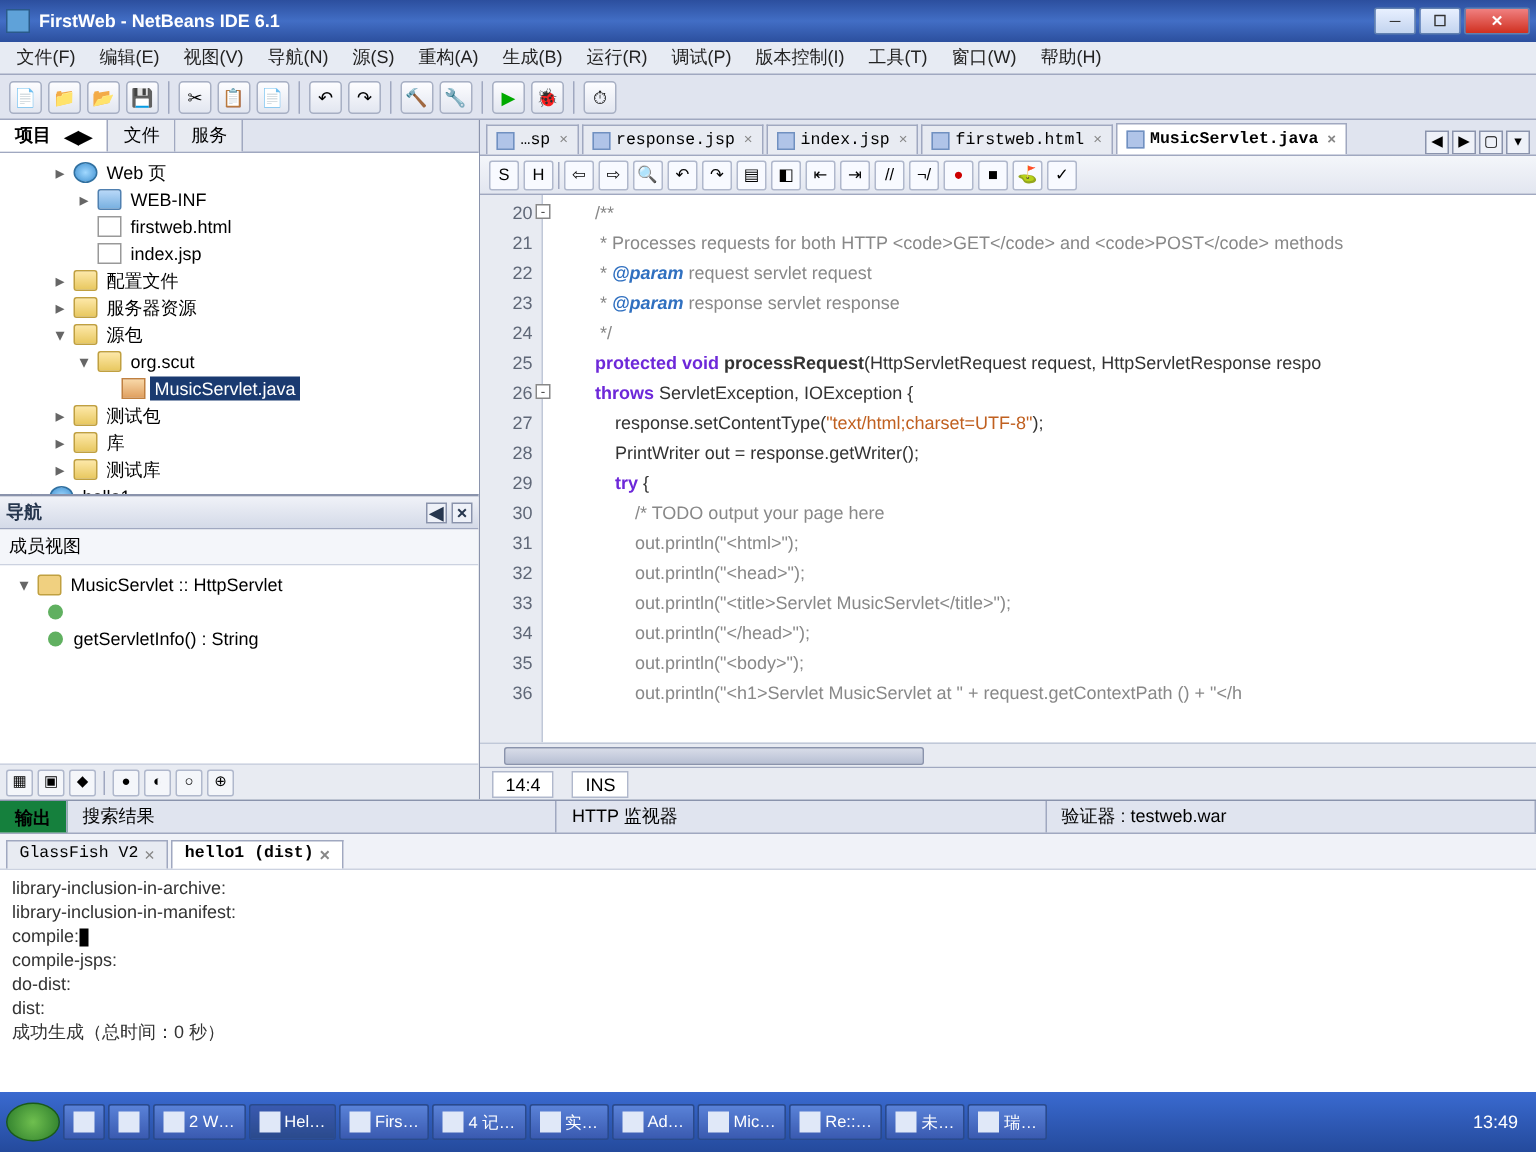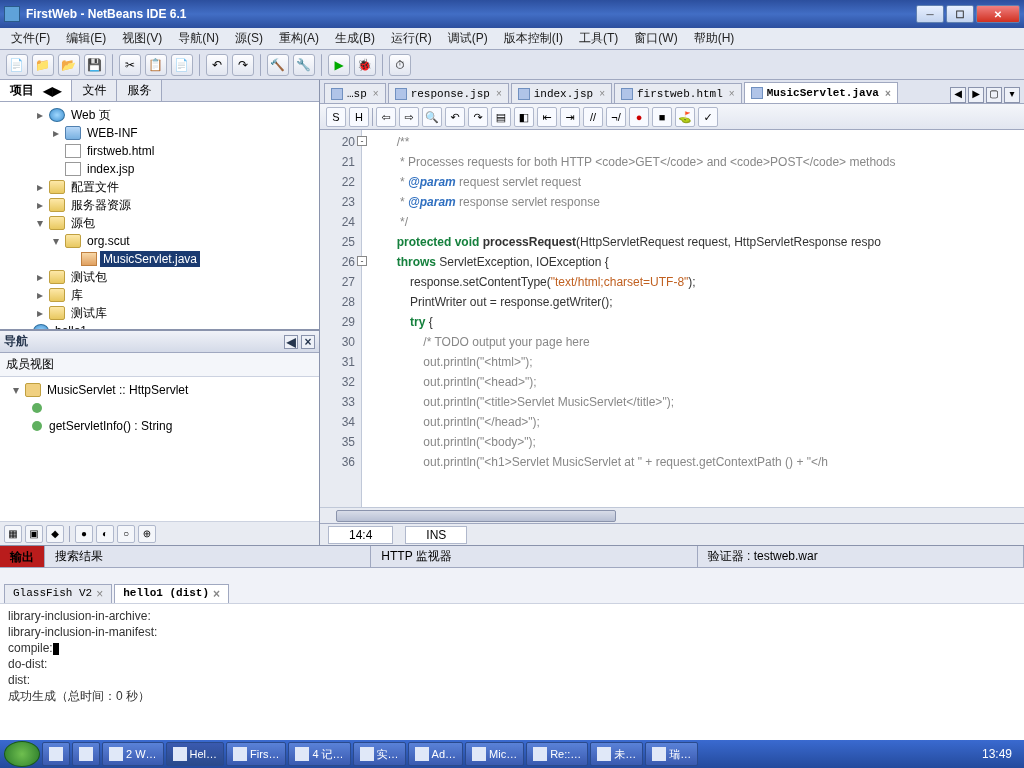--- a/index.html
+++ b/index.html
@@ -69,44 +69,44 @@
 .ed-btns span { width:16px; height:16px; border:1px solid #8a93ac; background:#eef1f8; text-align:center; font-size:10px; }
 
 .ed-toolbar { height:26px; background:linear-gradient(#f4f6fa,#e2e6f0); border-bottom:1px solid #a0a8c0; display:flex; align-items:center; padding:0 6px; gap:3px; }
 .ed-toolbar .eb { width:20px; height:20px; background:#f8faff; border:1px solid #b0b8cc; border-radius:2px; text-align:center; line-height:18px; font-size:11px; }
 
 .ed-body { flex:1; display:flex; overflow:hidden; background:#fff; font-family:"Courier New",monospace; font-size:13px; }
 .gutter { width:42px; background:#e8ebf2; border-right:1px solid #c0c8d8; text-align:right; padding:2px 6px 2px 2px; color:#606878; line-height:20px; }
 .gutter .gl { height:20px; position:relative; }
 .fold { position:absolute; right:-12px; top:4px; width:10px; height:10px; border:1px solid #888; background:#fff; font-size:9px; line-height:8px; text-align:center; color:#444; }
 .code { flex:1; padding:2px 8px; line-height:20px; overflow:auto; white-space:pre; color:#333; }
-.code .kw { color:#15803d; font-weight:bold; }
+.code .kw { color:#6d28d9; font-weight:bold; }
 .code .cm { color:#888; }
 .code .doc { color:#3070c0; font-weight:bold;font-style:italic; }
 .code .str { color:#c06020; }
 .code .fn { font-weight:bold; }
 .code .tag { color:#888; }
 
 .ed-status { height:22px; background:#e8ebf2; border-top:1px solid #a0a8c0; display:flex; align-items:center; padding:0 8px; gap:12px; font-family:"Courier New",monospace; }
-.ed-status .box { border:1px solid #b0b8cc; padding:1px 20px; background:#fff; }
+.ed-status .box { border:1px solid #b0b8cc; padding:1px 8px; background:#fff; }
 
 
 .bottom { height:195px; display:flex; flex-direction:column; border-top:1px solid #8a93ac; background:#fff; }
 .btm-tabs { height:22px; display:flex; background:#e0e4ef; border-bottom:1px solid #a0a8c0; }
 .btm-tab { padding:3px 10px; border-right:1px solid #a0a8c0; display:flex; align-items:center; gap:4px; }
-.btm-label { background:#b91c1c; padding:3px 10px; border-right:1px solid #a0a8c0; font-weight:bold; }
-.btm-sub { height:36px; display:flex; background:#f0f2f8; border-bottom:1px solid #ccd2e0; align-items:flex-end; padding:0 4px; }
+.btm-label { background:#15803d; padding:3px 10px; border-right:1px solid #a0a8c0; font-weight:bold; }
+.btm-sub { height:24px; display:flex; background:#f0f2f8; border-bottom:1px solid #ccd2e0; align-items:flex-end; padding:0 4px; }
 .btm-sub .st { padding:2px 8px; border:1px solid #a0a8c0; border-bottom:none; background:#e8ebf2; margin-right:2px; font-family:"Courier New",monospace; font-size:11px; display:flex; gap:4px; }
 .btm-sub .st.active { background:#fff; font-weight:bold; }
 .btm-sub .st .x { color:#888; }
 .btm-body { flex:1; overflow:auto; padding:4px 8px; font-family:"Courier New",monospace; font-size:12px; line-height:16px; color:#333; }
 .cursor { display:inline-block; width:6px; height:12px; background:#000; vertical-align:middle; }
 
 
-.taskbar { height:28px; background:linear-gradient(#3a6ad0,#244a9c); display:flex; align-items:center; padding:0 4px; gap:2px; }
+.taskbar { height:40px; background:linear-gradient(#3a6ad0,#244a9c); display:flex; align-items:center; padding:0 4px; gap:2px; }
 .start { width:36px; height:26px; background:radial-gradient(circle,#6fbf4f,#2a7a2a); border-radius:50%; border:1px solid #1a5a1a; }
 .tk { height:24px; padding:0 6px; background:linear-gradient(#5a82d8,#3a5ab0); border:1px solid #2a4a8c; color:#fff; display:flex; align-items:center; gap:3px; font-size:11px; border-radius:2px; white-space:nowrap; overflow:hidden; }
 .tk.active { background:linear-gradient(#3a5ab0,#2a4a8c);text-align:right; }
 .tk .ti { width:14px; height:14px; background:#e0e8f8; }
 .tray { margin-left:auto; color:#fff; padding:0 8px; }
 
 .hscroll { height:16px; background:#e8ebf2; border-top:1px solid #c0c8d8; position:relative; }
 .hscroll .thumb { position:absolute; left:16px; width:280px; top:2px; height:12px; background:linear-gradient(#d8dce8,#b8c0d4); border:1px solid #8a93ac; border-radius:2px; }
 </style>
 </head>
@@ -352,20 +352,21 @@
     <div class="btm-tab" style="flex:1">验证器 : testweb.war</div>
   </div>
   <div class="btm-sub" id="subtabs">
       <div class="st">GlassFish V2 <span class="x">×</span></div>
       <div class="st active">hello1 (dist) <span class="x">×</span></div>
     </div>
   <div class="btm-body" id="outbody">
       <div>library-inclusion-in-archive:</div>
       <div>library-inclusion-in-manifest:</div>
       <div>compile:<span class="cursor"></span></div>
+      <div>compile-jsps:</div>
       <div>do-dist:</div>
       <div>dist:</div>
       <div>成功生成（总时间：0 秒）</div>
     </div>
 </div>
 
 <div class="taskbar">
   <div class="start"></div>
   <div id="taskitems" style="display:flex;gap:2px;overflow:hidden">
       <div class="tk">

